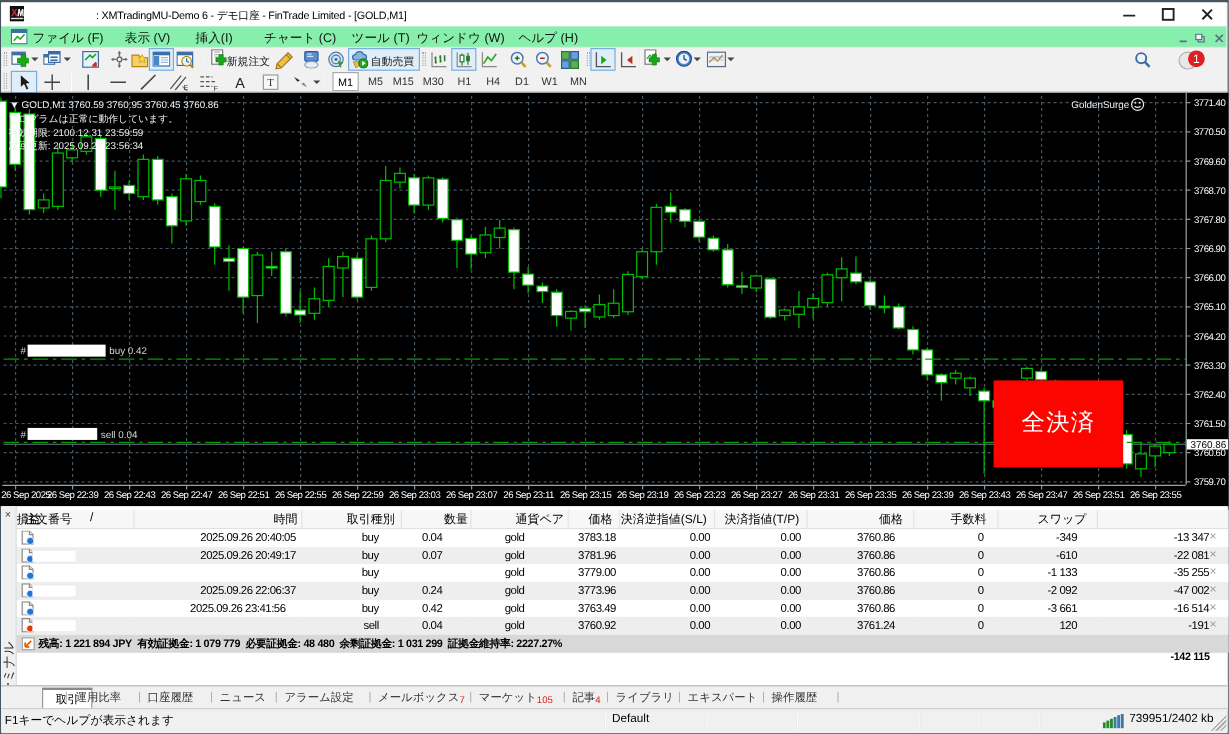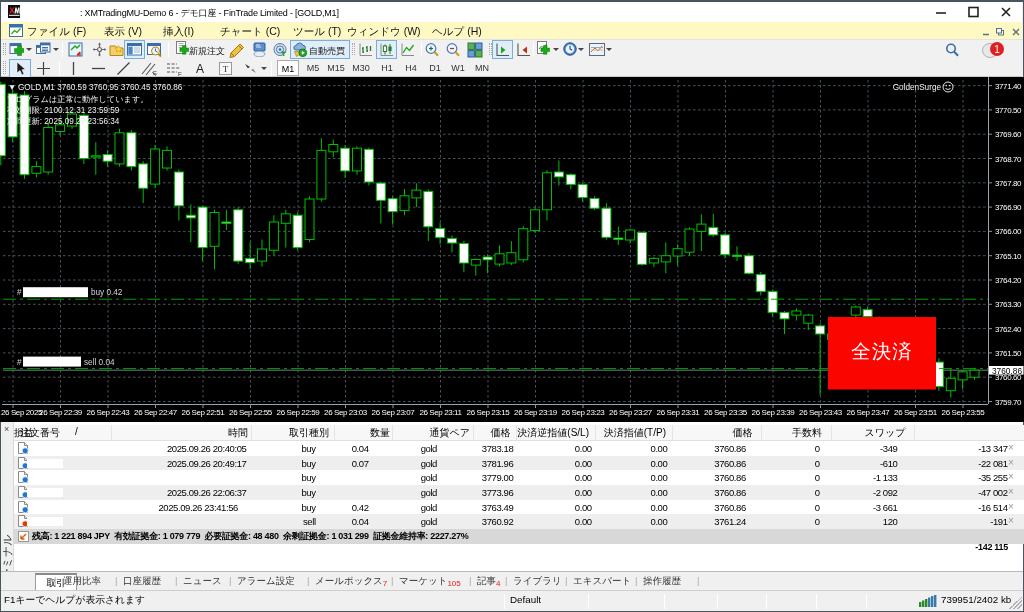--- a/index.html
+++ b/index.html
@@ -3,21 +3,21 @@
 <style>
 * { margin:0; padding:0; box-sizing:border-box; }
 html,body { width:1024px; height:612px; overflow:hidden; }
 body { font-family:"Liberation Sans",sans-serif; position:relative; background:#f0f0f0;
        -webkit-font-smoothing:antialiased; }
 #frame { position:absolute; left:0; top:0; width:1024px; height:612px;
           border:1px solid #48545e; border-top:2px solid #48545e; }
 .abs { position:absolute; }
 #title { left:1px; top:2px; width:1021px; height:20px; background:#fff; }
 #title .txt { position:absolute; left:79px; top:4.5px; font-size:9px; letter-spacing:-0.2px; color:#000; }
-#menubar { left:1px; top:22px; width:1021px; height:18px; background:#fef9c3;
+#menubar { left:1px; top:22px; width:1021px; height:18px; background:#86efac;
             font-size:10.5px; color:#111; border-bottom:1px solid #e3e3e3;text-align:right;}
 .mi { position:absolute; top:3px; }
 #tb1,#tb2 { left:0; top:0; width:1024px; height:612px; pointer-events:none; }
 #tbbg { left:1px; top:40px; width:1021px; height:37px; background:#f1f1f1;
         border-bottom:1px solid #c9c9c9; }
 .vsep { position:absolute; width:1px; height:15px; background:#c9c9c9; border-right:1px solid #fff; }
 .grip { position:absolute; width:3px; border-left:1px dotted #a8a8a8; border-right:1px dotted #a8a8a8; }
 .dar  { position:absolute; width:0; height:0; border-left:3.2px solid transparent;
         border-right:3.2px solid transparent; border-top:3.6px solid #444; }
 .pressed { position:absolute; background:#e0eef9; border:1px solid #79aedb; }
@@ -699,20 +699,21 @@
   </div>
 <div class="trow" style="top:484.9px;height:14.65px;background:#eeeeee">
     <svg class="ric" width="12" height="12" viewBox="0 0 12 12">
       <path d="M1.5 0.5 h6 l3 3 v8 h-9 z" fill="#fdfdfd" stroke="#8a8a8a"></path>
       <path d="M7.5 0.5 v3 h3" fill="#e8e8e8" stroke="#8a8a8a"></path>
       <circle cx="8.2" cy="8.8" r="3" fill="#1f74d4" stroke="#fff" stroke-width="0.7"></circle>
     </svg>
     <div style="position:absolute;left:13px;top:3px;width:36px;height:9px;background:#fff"></div>
     <div class="cv" style="left:0;width:232.5px">2025.09.26 22:06:37</div>
     <div class="cv" style="left:0;width:301.6px">buy</div>
+    <div class="cv" style="left:0;width:354.6px">0.24</div>
     <div class="cv" style="left:0;width:423.0px">gold</div>
     <div class="cv" style="left:0;width:499.29999999999995px">3773.96</div>
     <div class="cv" style="left:0;width:577.7px">0.00</div>
     <div class="cv" style="left:0;width:653.4px">0.00</div>
     <div class="cv" style="left:0;width:731.8px">3760.86</div>
     <div class="cv" style="left:0;width:805.6px">0</div>
     <div class="cv" style="left:0;width:883.5px">-2 092</div>
     <div class="cv" style="left:0;width:993.6px">-47 002</div>
     <span class="rx">×</span>
   </div>

